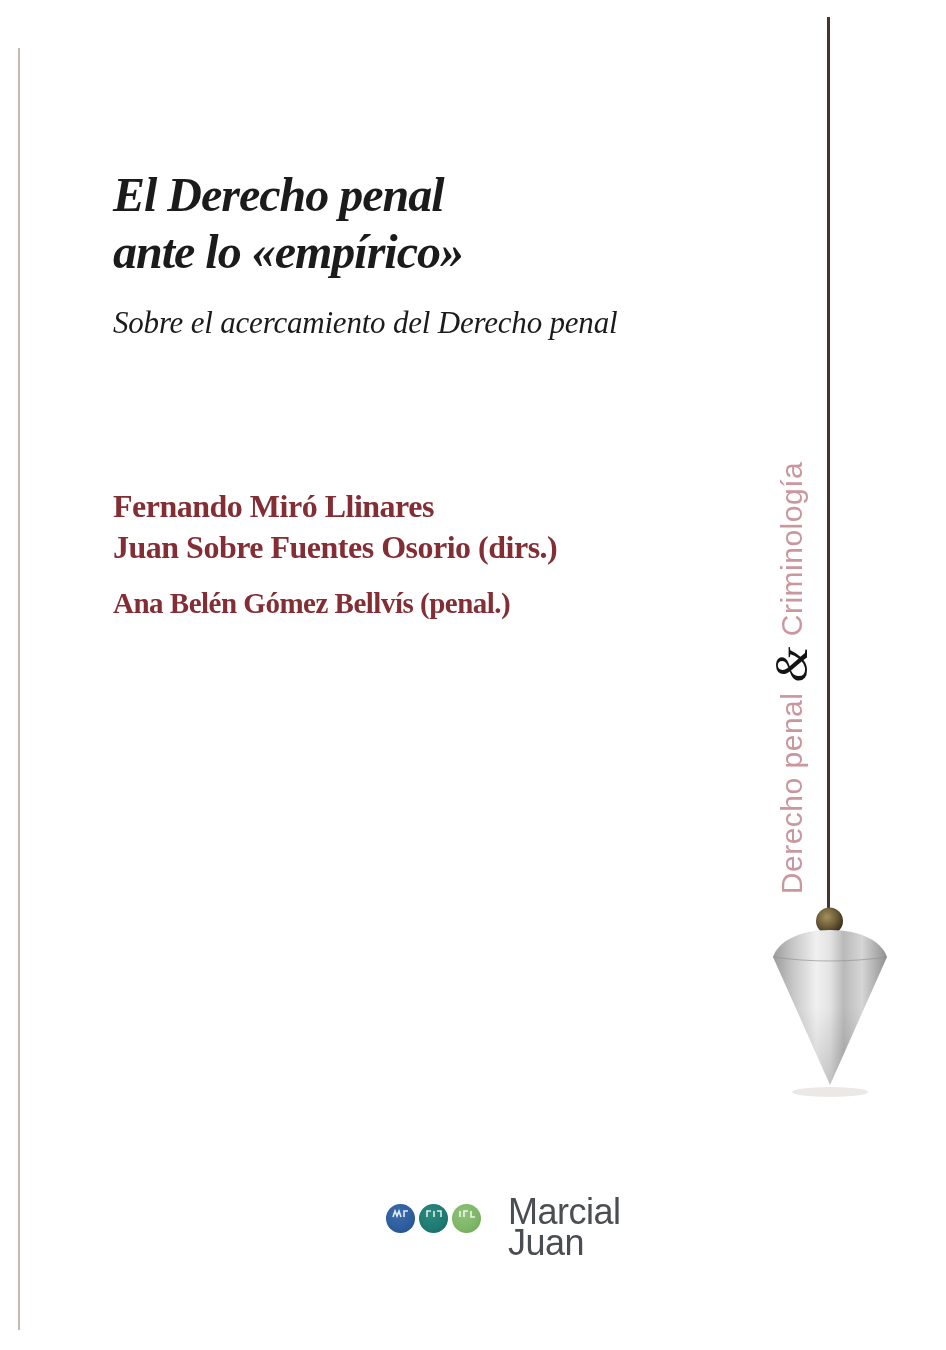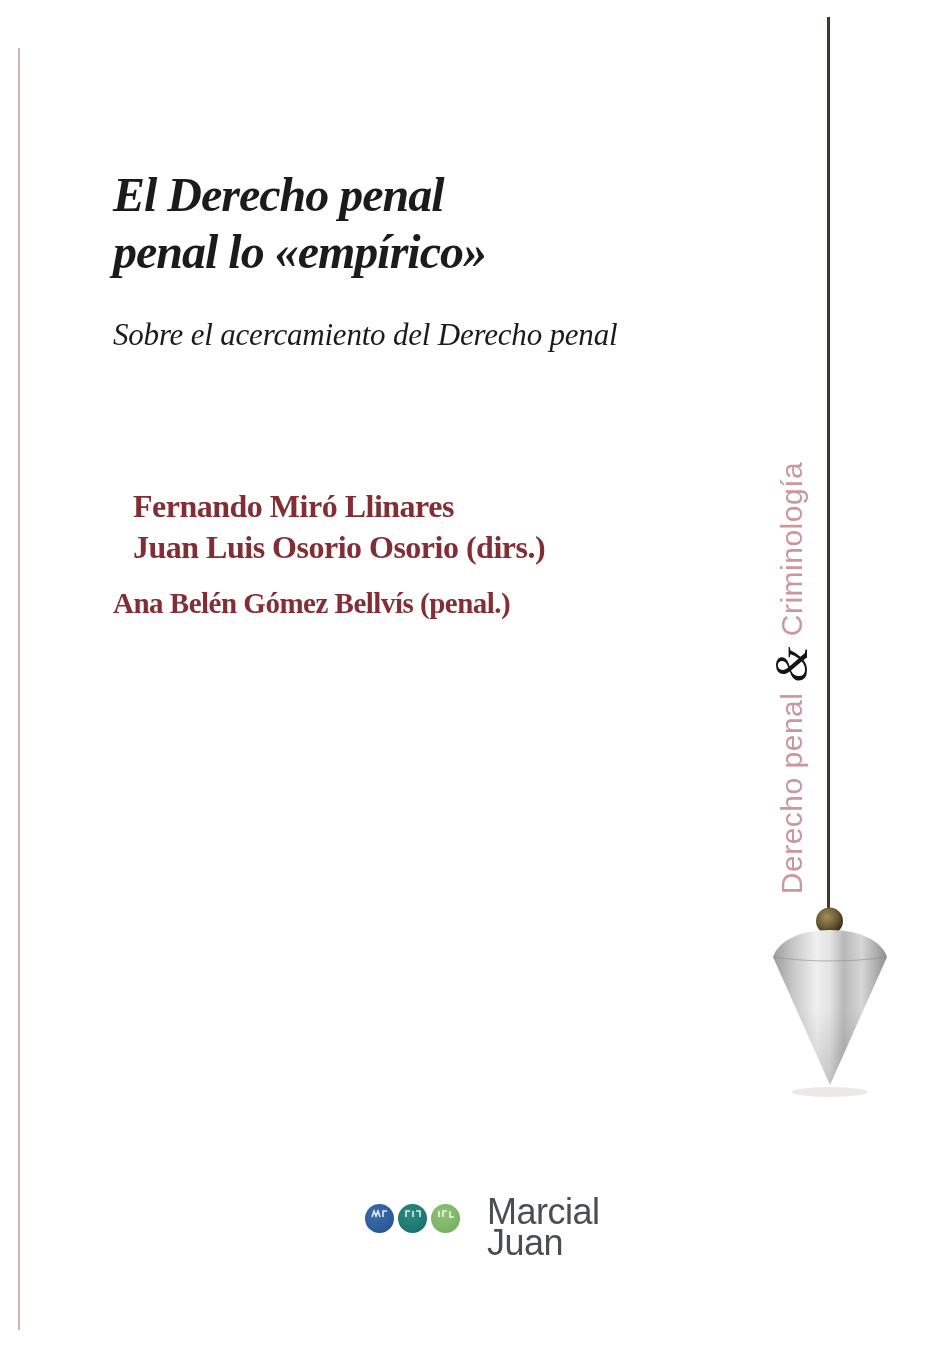--- a/index.html
+++ b/index.html
@@ -22,27 +22,27 @@
   }
   
   .title-block{position:absolute;left:113px;top:166px;}
   .title-line{
     font-style:italic;font-weight:600;font-size:48px;line-height:57px;
     letter-spacing:-1px;color:#1b1b1b;white-space:nowrap;
   }
   .subtitle-block{position:absolute;left:113px;top:302px;}
   .subtitle-line{
     font-style:italic;font-weight:400;font-size:31px;line-height:41px;
-    letter-spacing:-0.2px;color:#1b1b1b;white-space:nowrap;margin-top:12px;
+    letter-spacing:-0.2px;color:#1b1b1b;white-space:nowrap;
   }
   
   .authors-block{position:absolute;left:113px;top:486px;}
   .author-line{
     font-weight:700;font-size:32px;line-height:41px;letter-spacing:-0.5px;
-    color:#832e34;white-space:nowrap;margin-left:20px;
+    color:#832e34;white-space:nowrap;
   }
   .coord-block{position:absolute;left:113px;top:584px;}
   .coord-line{
     font-weight:700;font-size:29px;line-height:38px;letter-spacing:-0.5px;
     color:#832e34;white-space:nowrap;
   }
   
   .series-vertical{
     position:absolute;left:572px;top:654px;width:440px;height:48px;
     transform:rotate(-90deg);
@@ -51,21 +51,21 @@
     font-size:30px;letter-spacing:0.5px;color:#ca979e;white-space:nowrap;
   }
   .series-vertical .amp{
     font-family:"Liberation Serif","DejaVu Serif",serif;
     font-style:italic;font-size:46px;line-height:30px;
     color:#141414;padding:0 10px;
   }
   
   .plumb-bob{position:absolute;left:770px;top:900px;}
   
-  .publisher-logo{position:absolute;left:365px;top:1196px;width:280px;height:70px;}
+  .publisher-logo{position:absolute;left:386px;top:1196px;width:280px;height:70px;}
   .logo-circles{position:absolute;left:0;top:8px;display:flex;gap:4px;}
   .logo-circle{width:29px;height:29px;border-radius:50%;position:relative;}
   .logo-circle svg{position:absolute;left:0;top:0;}
   .circle-blue{background:radial-gradient(circle at 40% 35%, #3b6cab, #2d5c9c 60%, #1f4b86);}
   .circle-teal{background:radial-gradient(circle at 40% 35%, #2a8a7e, #1e7970 60%, #14635c);}
   .circle-green{background:radial-gradient(circle at 40% 35%, #8fc278, #7db566 60%, #67a352);}
   .logo-name{
     position:absolute;left:122px;top:0;
     font-family:"Liberation Sans",sans-serif;
     font-size:36px;line-height:31px;letter-spacing:-0.5px;color:#4a4d52;
@@ -75,30 +75,30 @@
 <body>
 
 <div class="page">
 
   <div class="left-edge-line"></div>
 
   <div class="plumb-line"></div>
 
   <div class="title-block">
     <div class="title-line">El Derecho penal</div>
-    <div class="title-line">penal lo «empírico»</div>
+    <div class="title-line">ante lo «empírico»</div>
   </div>
 
   <div class="subtitle-block">
     <div class="subtitle-line">Sobre el acercamiento del Derecho penal</div>
   </div>
 
   <div class="authors-block">
     <div class="author-line">Fernando Miró Llinares</div>
-    <div class="author-line">Juan Luis Osorio Osorio (dirs.)</div>
+    <div class="author-line">Juan Sobre Fuentes Osorio (dirs.)</div>
   </div>
 
   <div class="coord-block">
     <div class="coord-line">Ana Belén Gómez Bellvís (penal.)</div>
   </div>
 
   <div class="series-vertical">
     <span>Derecho penal</span>
     <span class="amp">&amp;</span>
     <span>Criminología</span>

